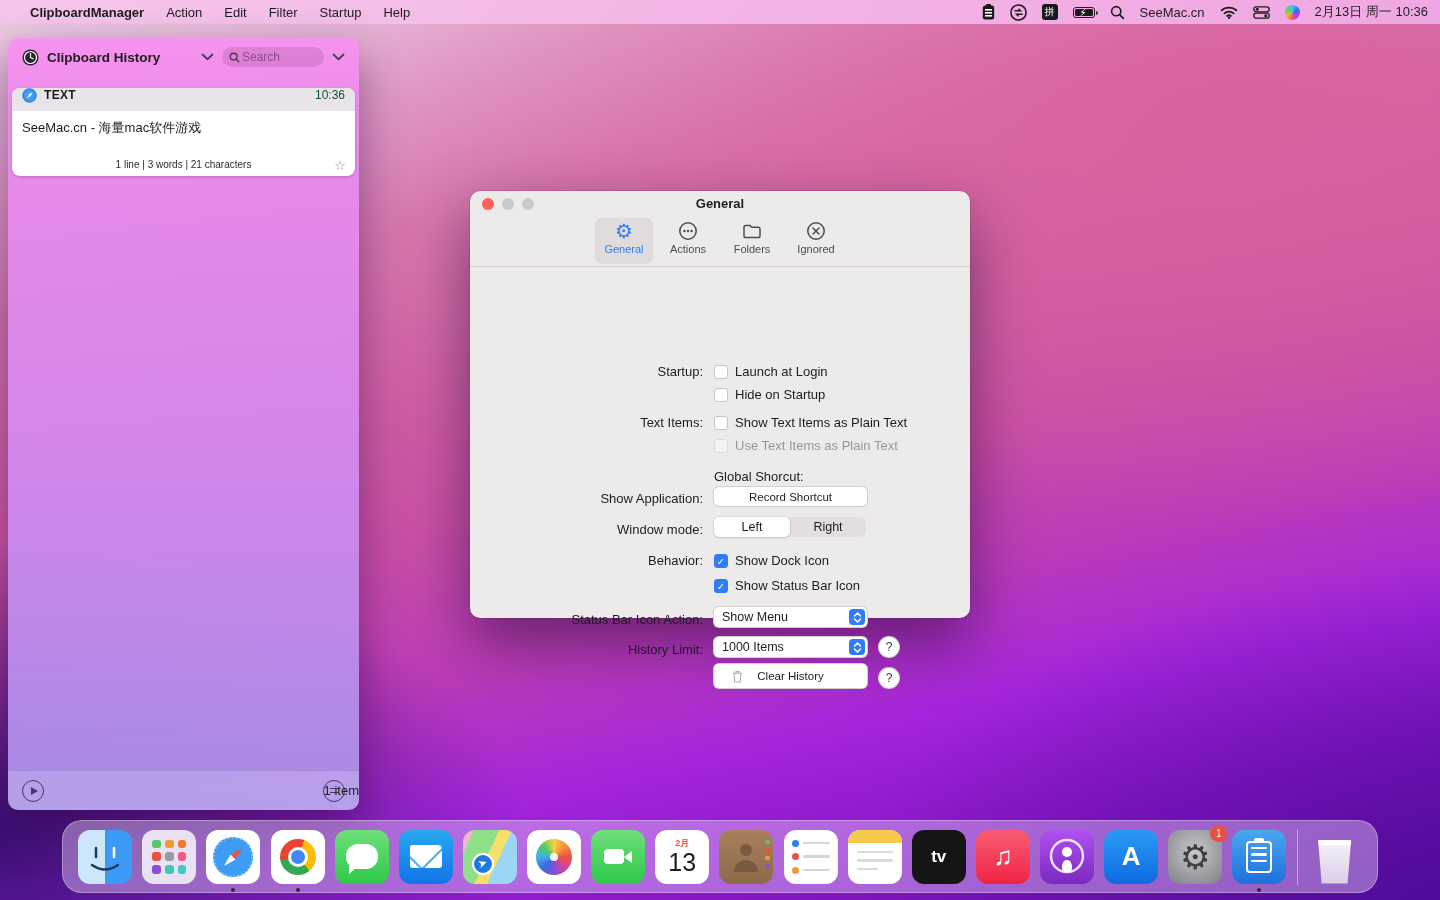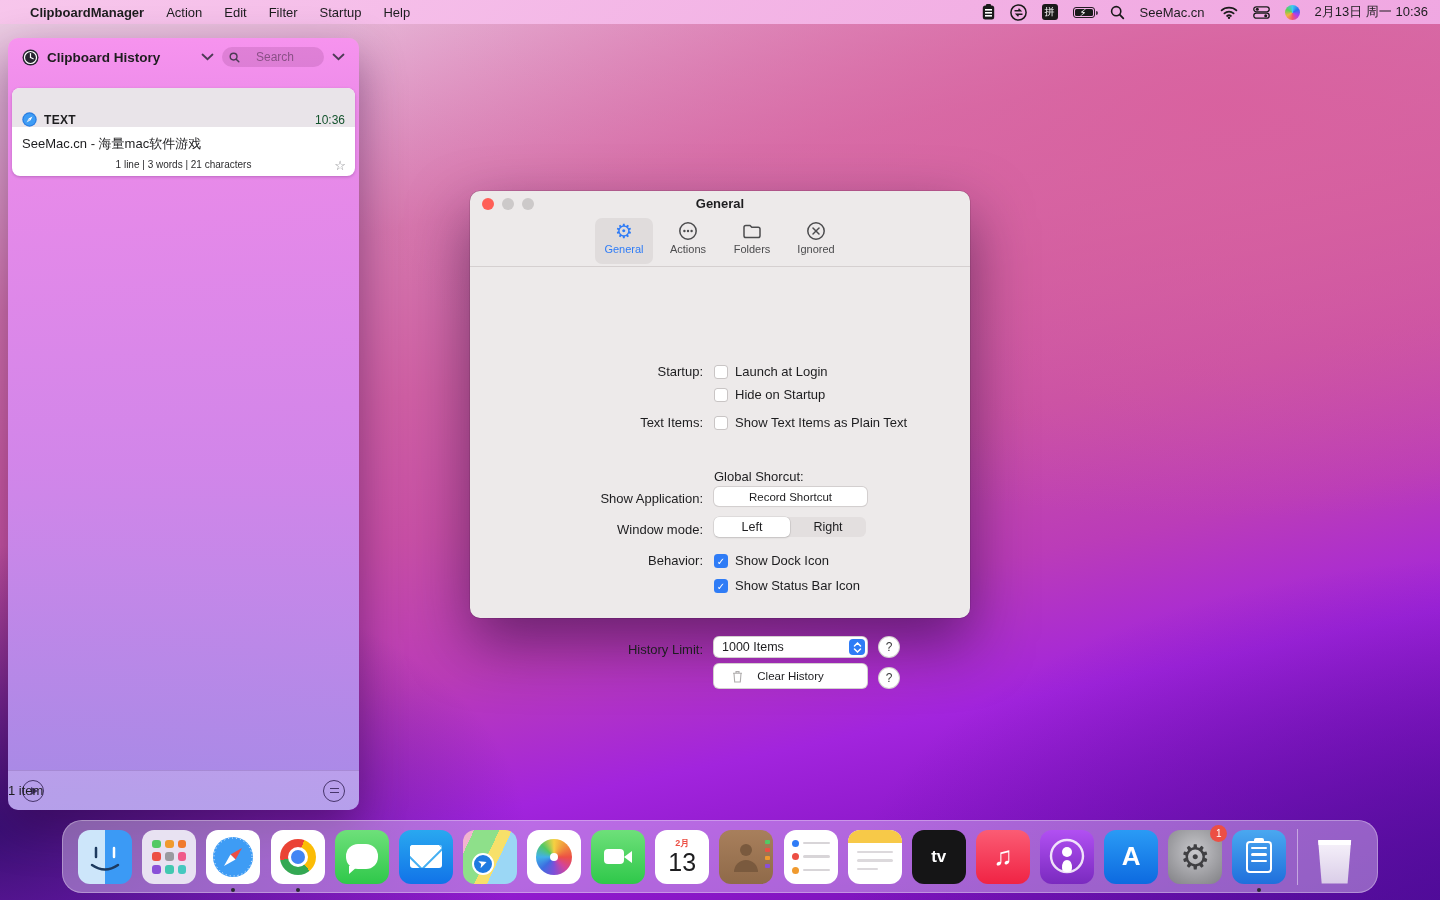--- a/index.html
+++ b/index.html
@@ -36,36 +36,36 @@
 
   
   #panel { position:absolute; left:8px; top:38px; width:351px; height:772px; border-radius:10px;
     background:linear-gradient(180deg,rgba(247,146,239,.97) 0%,rgba(236,138,234,.97) 10%,rgba(210,135,236,.96) 55%,rgba(168,142,233,.97) 100%);
     box-shadow:0 18px 45px rgba(40,0,60,.45); }
   #panel-header { position:absolute; top:0; left:0; right:0; height:38px; display:flex;
     align-items:center; padding:0 14px; gap:8px; }
   #panel-title { font-weight:bold; font-size:13.5px; }
   .chev { width:13px; height:8px; flex:0 0 auto; }
   #search-box { width:102px; height:20px; border-radius:10px; background:rgba(90,20,80,.14);
-    display:flex; align-items:center; padding:0 7px; gap:16px;text-align:center; }
+    display:flex; align-items:center; padding:0 7px; gap:2px;text-align:center; }
   #search-box .ph { color:rgba(70,40,70,.55); font-size:12px; }
   #clip-card { position:absolute; left:4px; top:50px; width:343px; height:88px; border-radius:8px;
     background:#fff; box-shadow:0 1px 3px rgba(60,0,80,.25); overflow:hidden; }
-  #clip-card-head { height:39px; background:#e9e4e9; display:flex; align-items:flex-end;
+  #clip-card-head { height:23px; background:#e9e4e9; display:flex; align-items:flex-start;
     padding:0 10px; gap:7px; }
   #clip-card-head .tname { font-weight:bold; font-size:12px; letter-spacing:.3px; }
   #clip-card-head .ttime { margin-left:auto; font-size:12px; color:#14532d; }
   #clip-body { padding:8px 10px 0; font-size:13px; }
   #clip-meta { position:absolute; bottom:6px; left:0; right:0; text-align:center;
     font-size:10px; color:#2c2c2e; }
   #clip-star { position:absolute; right:9px; bottom:3px; font-size:13px; color:#8a8a8e; }
   #panel-footer { position:absolute; left:0; right:0; bottom:0; height:40px;
     border-top:1px solid rgba(60,20,90,.15); background:rgba(255,255,255,.18);
     border-radius:0 0 10px 10px; display:flex; align-items:center; padding:0 14px; }
-  #panel-footer .count { position:absolute; left:0; right:0; text-align:left; }
+  #panel-footer .count { position:absolute; left:0; right:0; text-align:right; }
   .circ-btn { width:22px; height:22px; border:1.6px solid #47356b; border-radius:50%;
     display:flex; align-items:center; justify-content:center; color:#47356b; }
   #play-btn .tri { width:0; height:0; border-left:7px solid #47356b; border-top:4.5px solid transparent;
     border-bottom:4.5px solid transparent; margin-left:2px; }
   #menu-btn { margin-left:auto; flex-direction:column; gap:2.5px; }
   #menu-btn i { display:block; width:9px; height:1.6px; background:#47356b; }
 
   
   #win { position:absolute; left:470px; top:191px; width:500px; height:427px; border-radius:10px;
     background:#edeaea; box-shadow:0 25px 60px rgba(20,0,40,.5), 0 0 0 .5px rgba(0,0,0,.2); }
@@ -349,20 +349,25 @@
     <div class="row" style="top:115px">
       <span class="lbl"></span>
       <span class="cb"></span>
       <span>Hide on Startup</span>
     </div>
     <div class="row" style="top:143px">
       <span class="lbl">Text Items:</span>
       <span class="cb"></span>
       <span>Show Text Items as Plain Text</span>
     </div>
+    <div class="row dis" style="top:166px">
+      <span class="lbl"></span>
+      <span class="cb"></span>
+      <span>Use Text Items as Plain Text</span>
+    </div>
     <div class="row" style="top:197px">
       <span class="lbl"></span>
       <span>Global Shorcut:</span>
     </div>
     <div class="row" style="top:219px">
       <span class="lbl">Show Application:</span>
       <span class="btn">Record Shortcut</span>
     </div>
     <div class="row" style="top:250px">
       <span class="lbl">Window mode:</span>
@@ -373,20 +378,32 @@
     </div>
     <div class="row" style="top:281px">
       <span class="lbl">Behavior:</span>
       <span class="cb on">✓</span>
       <span>Show Dock Icon</span>
     </div>
     <div class="row" style="top:306px">
       <span class="lbl"></span>
       <span class="cb on">✓</span>
       <span>Show Status Bar Icon</span>
+    </div>
+    <div class="row" style="top:340px">
+      <span class="lbl">Status Bar Icon Action:</span>
+      <span class="select">
+        <span>Show Menu</span>
+        <span class="chip">
+            <svg width="9" height="11" viewBox="0 0 9 11">
+              <path d="M1.5 4 L4.5 1 L7.5 4" fill="none" stroke="#fff" stroke-width="1.5" stroke-linecap="round"></path>
+              <path d="M1.5 7 L4.5 10 L7.5 7" fill="none" stroke="#fff" stroke-width="1.5" stroke-linecap="round"></path>
+            </svg>
+          </span>
+      </span>
     </div>
     <div class="row" style="top:370px">
       <span class="lbl">History Limit:</span>
       <span class="select">
         <span>1000 Items</span>
         <span class="chip">
             <svg width="9" height="11" viewBox="0 0 9 11">
               <path d="M1.5 4 L4.5 1 L7.5 4" fill="none" stroke="#fff" stroke-width="1.5" stroke-linecap="round"></path>
               <path d="M1.5 7 L4.5 10 L7.5 7" fill="none" stroke="#fff" stroke-width="1.5" stroke-linecap="round"></path>
             </svg>

